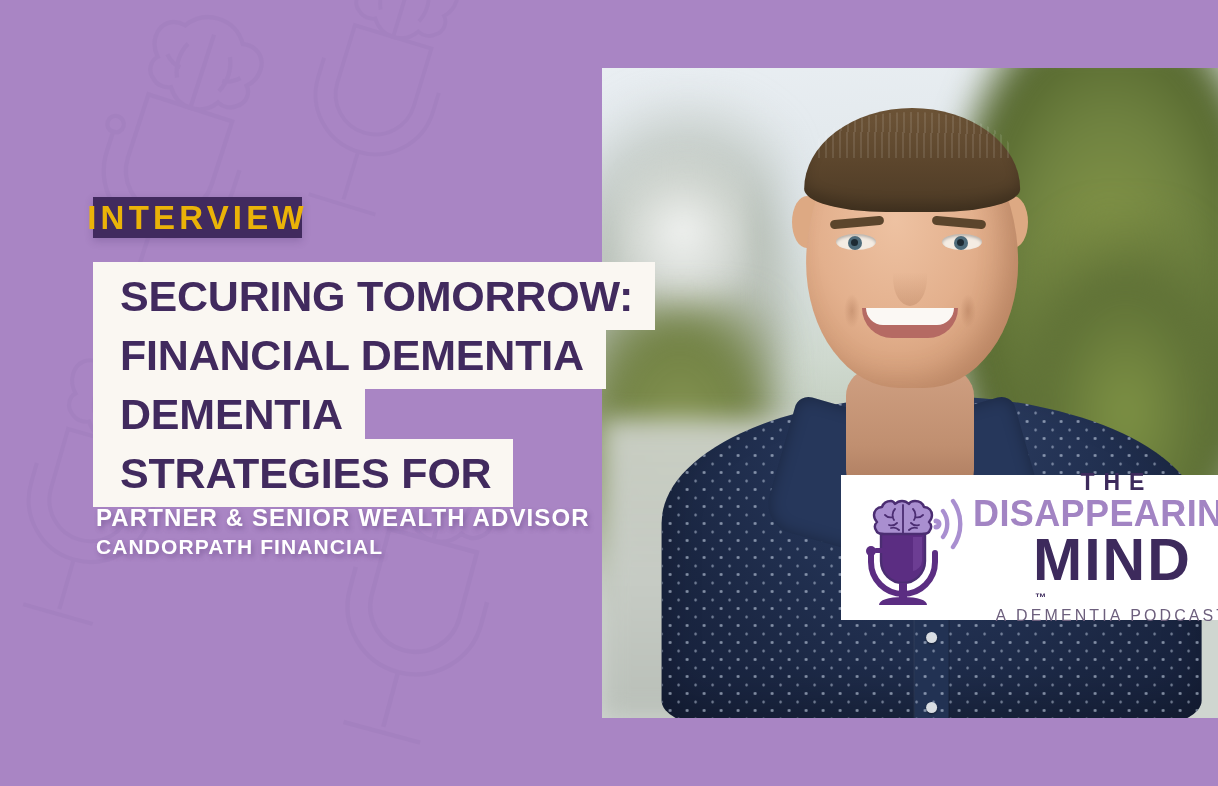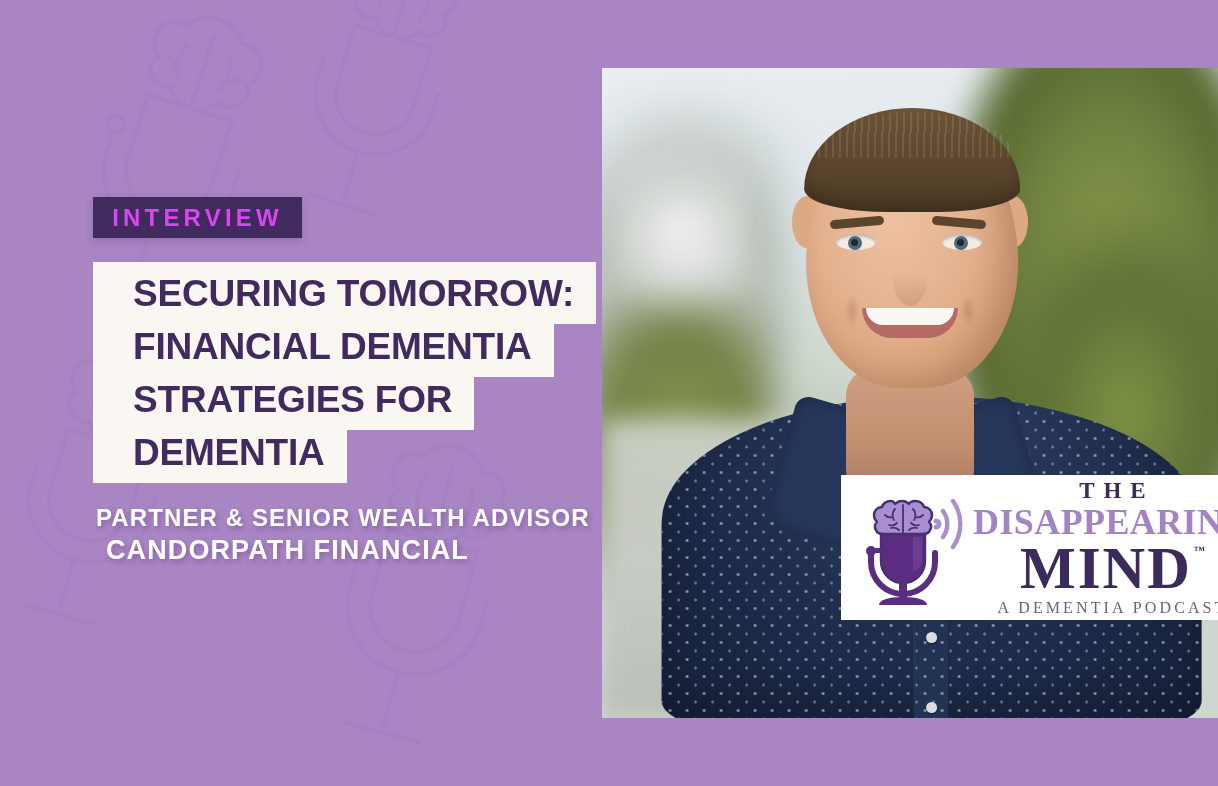--- a/index.html
+++ b/index.html
@@ -184,38 +184,38 @@
 
   
   #badge{
     position:absolute;left:93px;top:197px;
     width:209px;height:41px;
     background:#412a5e;
     display:flex;align-items:center;justify-content:center;
     box-shadow:0 3px 8px rgba(60,35,90,.22);
   }
   #badge .badge-label{
-    color:#d946ef;
-    font-size:24px;font-weight:700;
+    color:#eab308;
+    font-size:33px;font-weight:700;
     letter-spacing:4.2px;
     line-height:1;
   }
 
   
   #headline{
     position:absolute;left:93px;top:262px;
     display:flex;flex-direction:column;align-items:flex-start;
   }
   .hl-line{
     background:#faf7f2;
     color:#412a5e;
-    font-size:37px;font-weight:700;
+    font-size:43px;font-weight:700;
     letter-spacing:-0.2px;
     line-height:1;
-    padding:13px 22px 12px 40px;
+    padding:13px 22px 12px 27px;
     margin:0;
     white-space:nowrap;
   }
   .hl-line + .hl-line{margin-top:-9px;}
 
   
   #speaker{
     position:absolute;left:96px;top:502px;
     color:#ffffff;
     text-shadow:2px 3px 5px rgba(85,55,115,.42);
@@ -227,50 +227,49 @@
   }
   .sp-name .reg{
     font-size:16px;vertical-align:super;font-weight:700;
   }
   .sp-role{
     font-size:24px;font-weight:700;
     letter-spacing:1.1px;line-height:1.2;
     margin-top:2px;white-space:nowrap;
   }
   .sp-company{
-    font-size:27px;font-weight:700;
+    font-size:21px;font-weight:700;
     letter-spacing:1.1px;line-height:1.2;
-    margin-top:1px;white-space:nowrap;margin-left:10px;
+    margin-top:1px;white-space:nowrap;
   }
 
   
   #logo{
     position:absolute;left:841px;top:475px;
     width:377px;height:145px;
     background:#ffffff;
     display:flex;align-items:center;
     padding-left:14px;
     box-sizing:border-box;
-    font-family:Liberation Serif, serif;
   }
   #logo-mark{width:112px;height:126px;flex:0 0 auto;}
   #logo-type{
     margin-left:6px;
     display:flex;flex-direction:column;align-items:center;
     line-height:1;
   }
   .lg-the{
     color:#3d2a5c;font-size:23px;font-weight:700;
     letter-spacing:9px;margin-left:9px;margin-bottom:2px;
   }
   .lg-disappearing{
     color:#a284c3;font-size:36px;font-weight:700;
     letter-spacing:0.4px;margin-bottom:1px;
   }
-  .lg-mind-wrap{position:relative;display:flex;align-items:flex-start;}
+  .lg-mind-wrap{position:relative;display:flex;align-items:flex-start;flex-direction:column;}
   .lg-mind{
     color:#3d2a5c;font-size:59px;font-weight:700;
     letter-spacing:2px;line-height:.92;
   }
   .lg-tm{
     color:#3d2a5c;font-size:11px;font-weight:700;
     margin-top:4px;margin-left:2px;
   }
   .lg-sub{
     color:#6d5f7d;font-size:16px;font-weight:400;
@@ -361,22 +360,22 @@
       </div>
   </div>
 
   <div id="badge">
     <span class="badge-label">INTERVIEW</span>
   </div>
 
   <div id="headline">
     <div class="hl-line">SECURING TOMORROW:</div>
     <div class="hl-line">FINANCIAL DEMENTIA</div>
+    <div class="hl-line">DEMENTIA</div>
     <div class="hl-line">STRATEGIES FOR</div>
-    <div class="hl-line">DEMENTIA</div>
   </div>
 
   <div id="speaker">
     <div class="sp-role">PARTNER &amp; SENIOR WEALTH ADVISOR</div>
     <div class="sp-company">CANDORPATH FINANCIAL</div>
   </div>
 
   <div id="logo">
     <svg id="logo-mark" viewBox="0 0 112 126">
 

